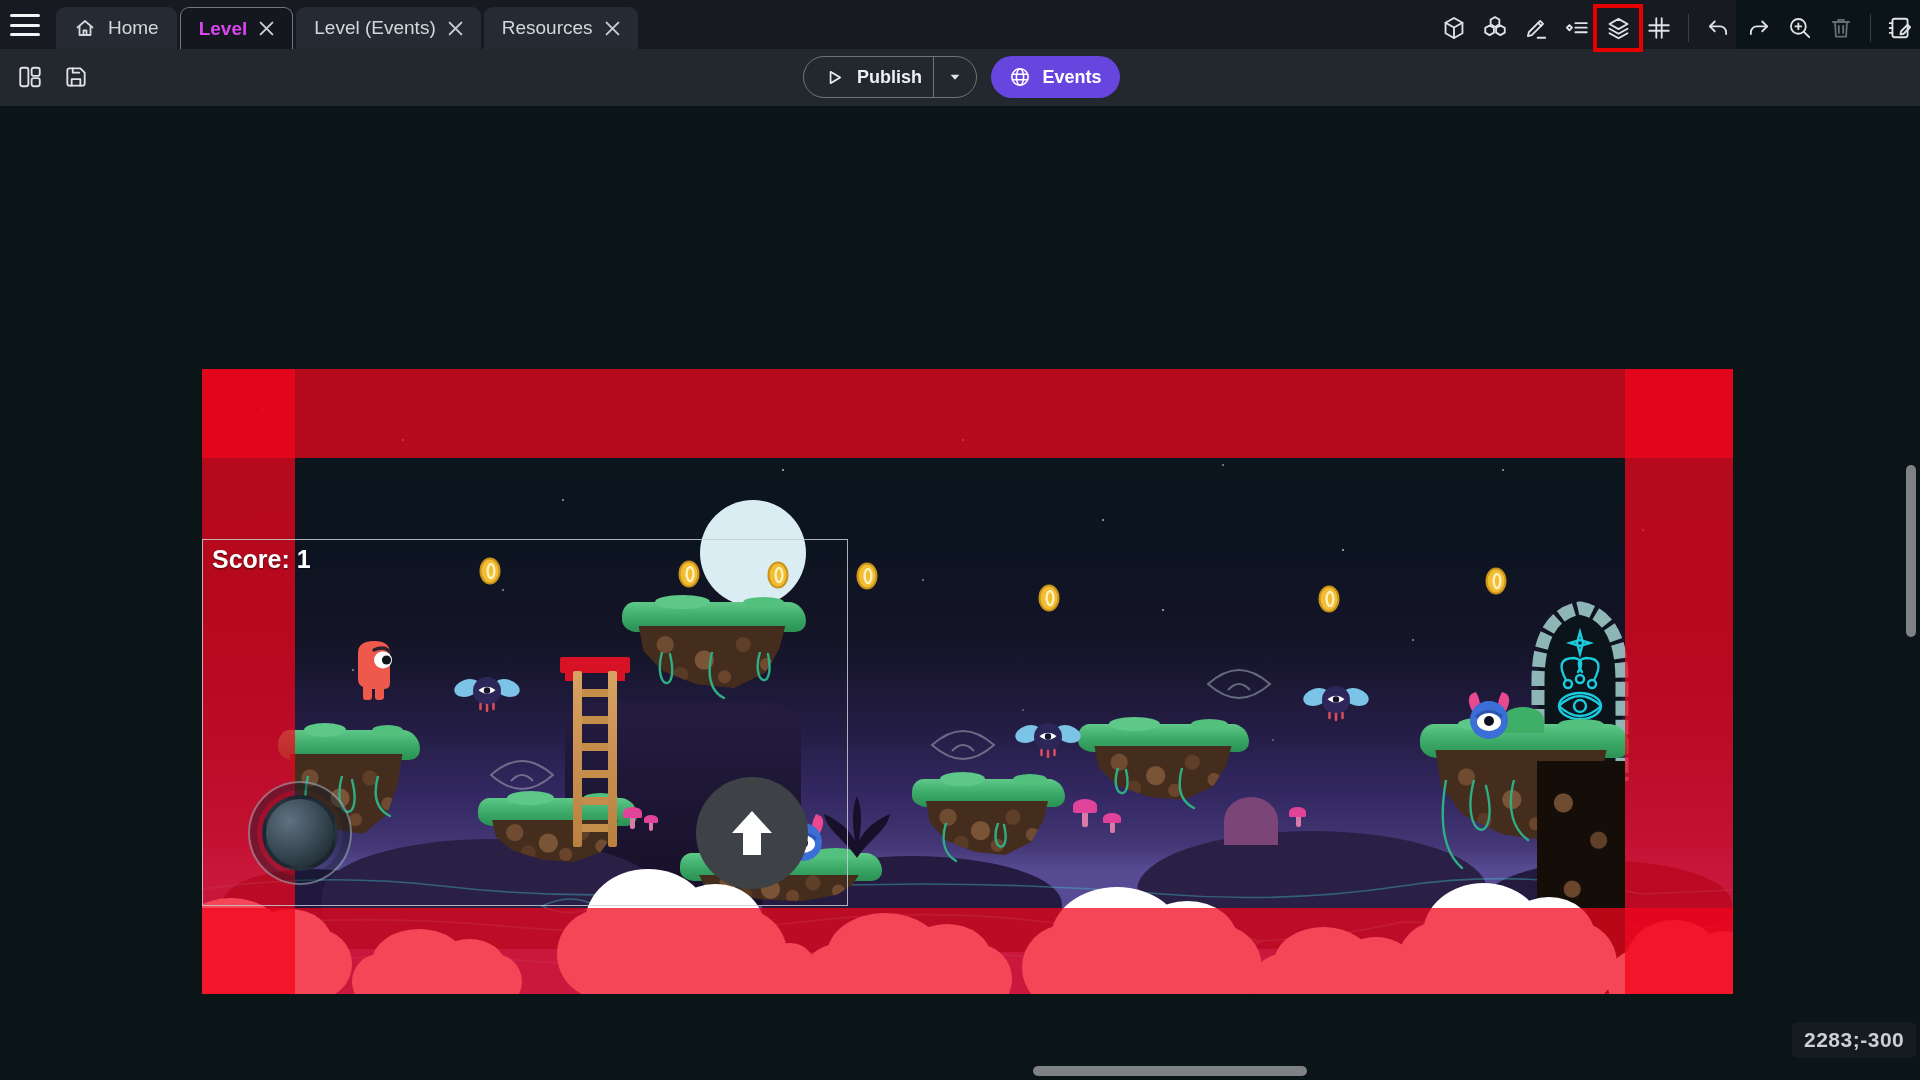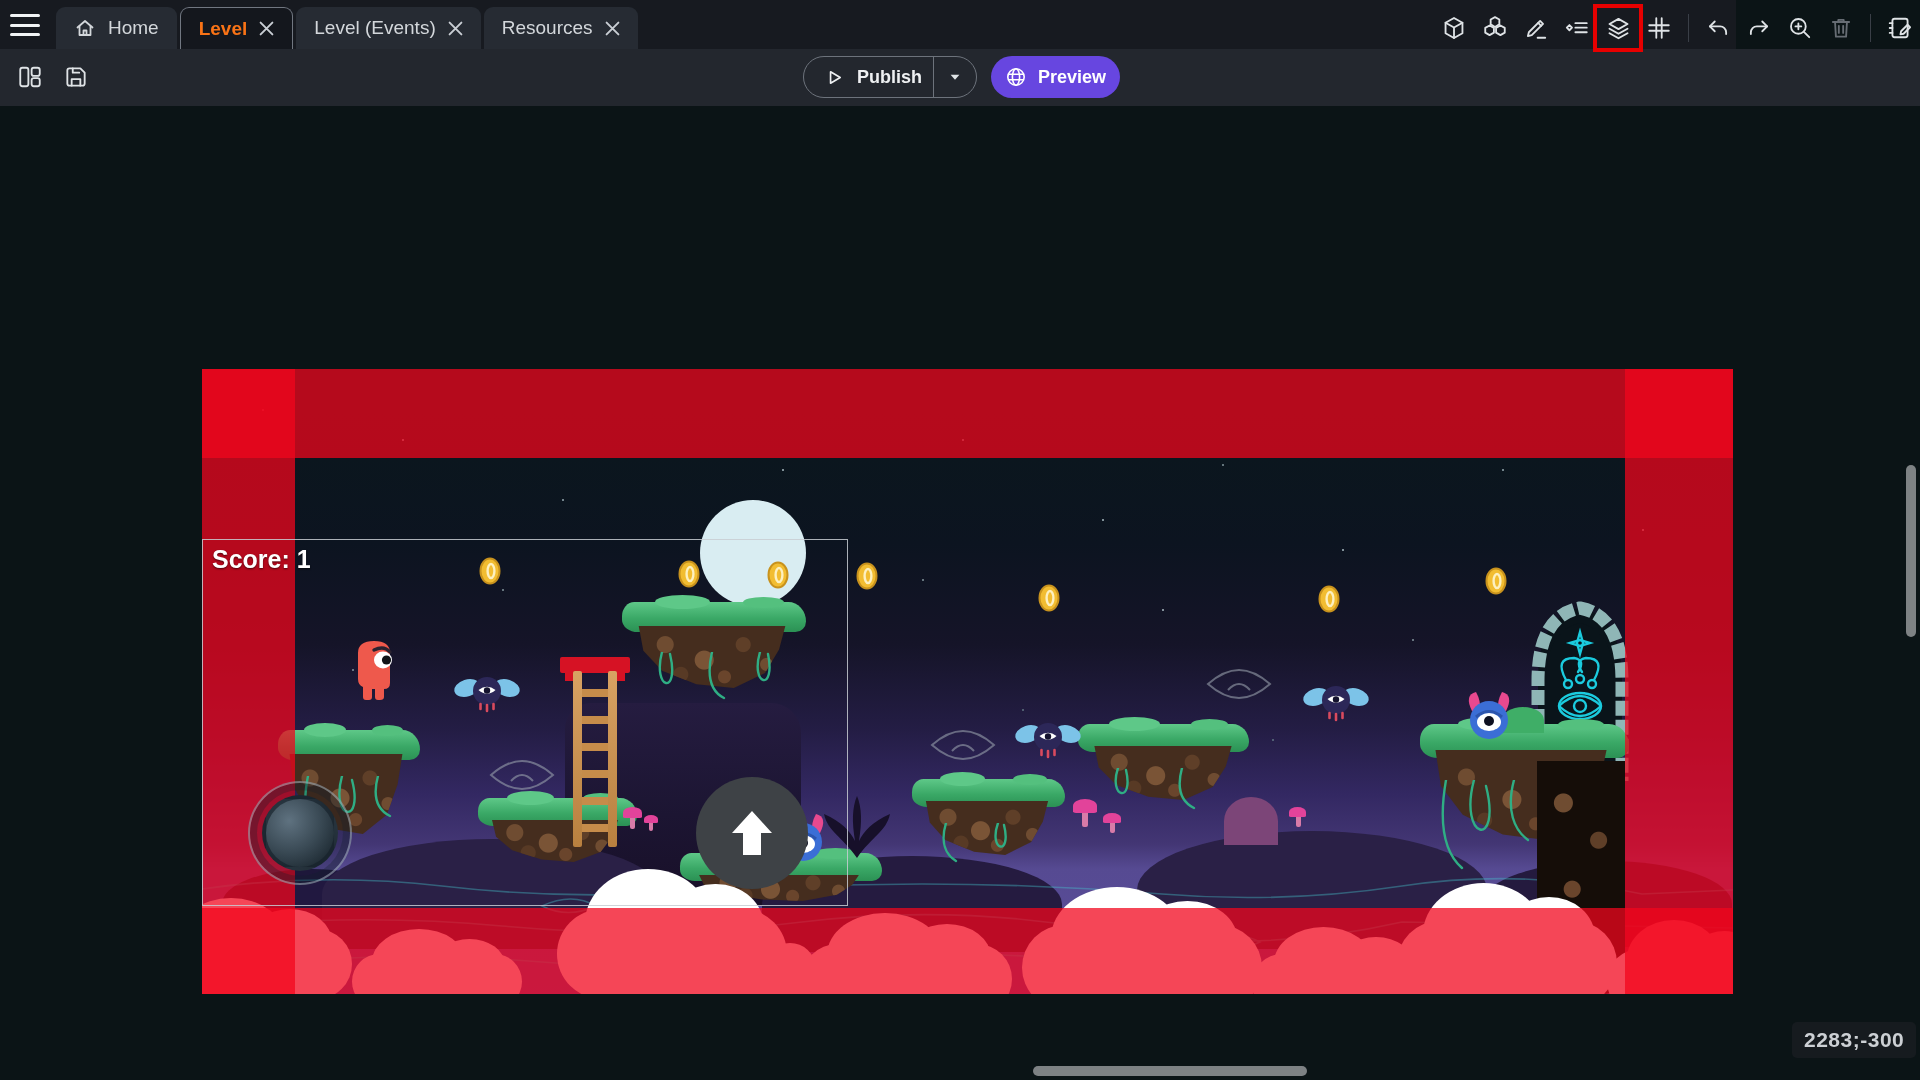--- a/index.html
+++ b/index.html
@@ -9,21 +9,21 @@
   
   .tabbar { position:absolute; top:0; left:0; width:1736px; height:49px;
     background:#171a20; display:flex; align-items:flex-end; }
   .burger { position:absolute; left:10px; top:12px; width:34px; height:26px;
     display:flex; flex-direction:column; justify-content:space-between; cursor:pointer; padding:2px 0;}
   .burger span { display:block; height:3px; width:30px; background:#f2f4f6; border-radius:2px; }
   .tabs { display:flex; gap:3px; margin-left:56px; height:42px; }
   .tab { height:42px; display:flex; align-items:center; gap:12px; padding:0 18px;
     background:#262b33; color:#d3d7db; font-size:19px; border-radius:9px 9px 0 0; cursor:pointer; }
   .tab.active { background:#14171d; border:1px solid #717781; border-bottom:none;
-    font-weight:bold; color:#f97316; }
+    font-weight:bold; color:#d946ef; }
   .tab svg.home { stroke:#d3d7db; }
   .tab .close { display:flex; align-items:center; }
   .tab .close svg { stroke:#c9ced4; }
 
   
   .toolbar { position:absolute; top:49px; left:0; width:1920px; height:57px; background:#23272e; }
   .icon-btn { width:40px; height:40px; display:flex; align-items:center; justify-content:center;
     border-radius:6px; cursor:pointer; position:relative; flex:0 0 auto; }
   .icon-btn svg { stroke:#dfe3e6; fill:none; stroke-width:1.7; stroke-linecap:round; stroke-linejoin:round; }
   .tb-left { position:absolute; left:10px; top:8px; display:flex; gap:6px; }
@@ -209,21 +209,21 @@
           <path d="M3 5.5l5 5.5 5-5.5z" fill="#dfe3e6"></path>
         </svg>
     </div>
   </div>
   <div class="btn-publish">
     <svg width="22" height="22" viewBox="0 0 22 22" fill="none" stroke="#ffffff" stroke-width="1.6">
       <circle cx="11" cy="11" r="8.2"></circle>
         <ellipse cx="11" cy="11" rx="3.6" ry="8.2"></ellipse>
         <path d="M3.2 8.2h15.6M3.2 13.8h15.6"></path>
     </svg>
-    <span>Preview</span>
+    <span>Events</span>
   </div>
 </div>
 
 <div class="tb-right">
   <div class="icon-btn">
     <svg width="26" height="26" viewBox="0 0 24 24">
       <path d="M12 2.8l7.8 4.4v9.6L12 21.2l-7.8-4.4V7.2z"></path>
         <path d="M4.2 7.2L12 11.6l7.8-4.4M12 11.6v9.6"></path>
     </svg>
   </div>

